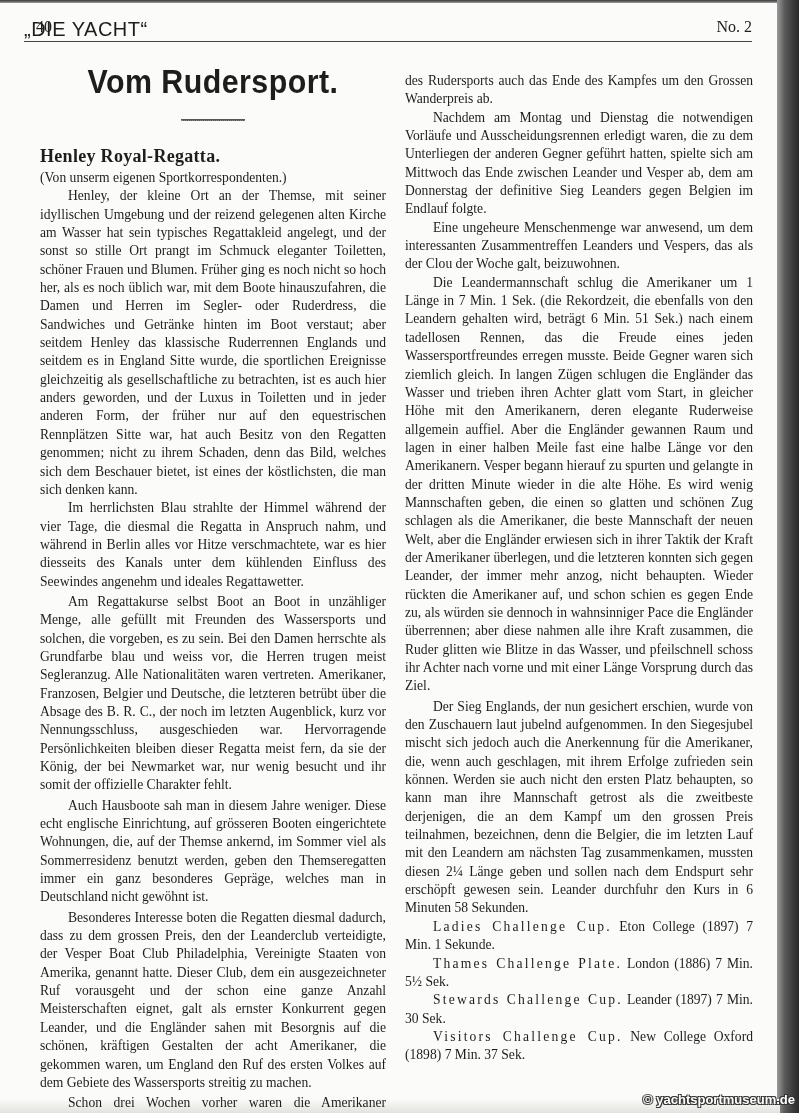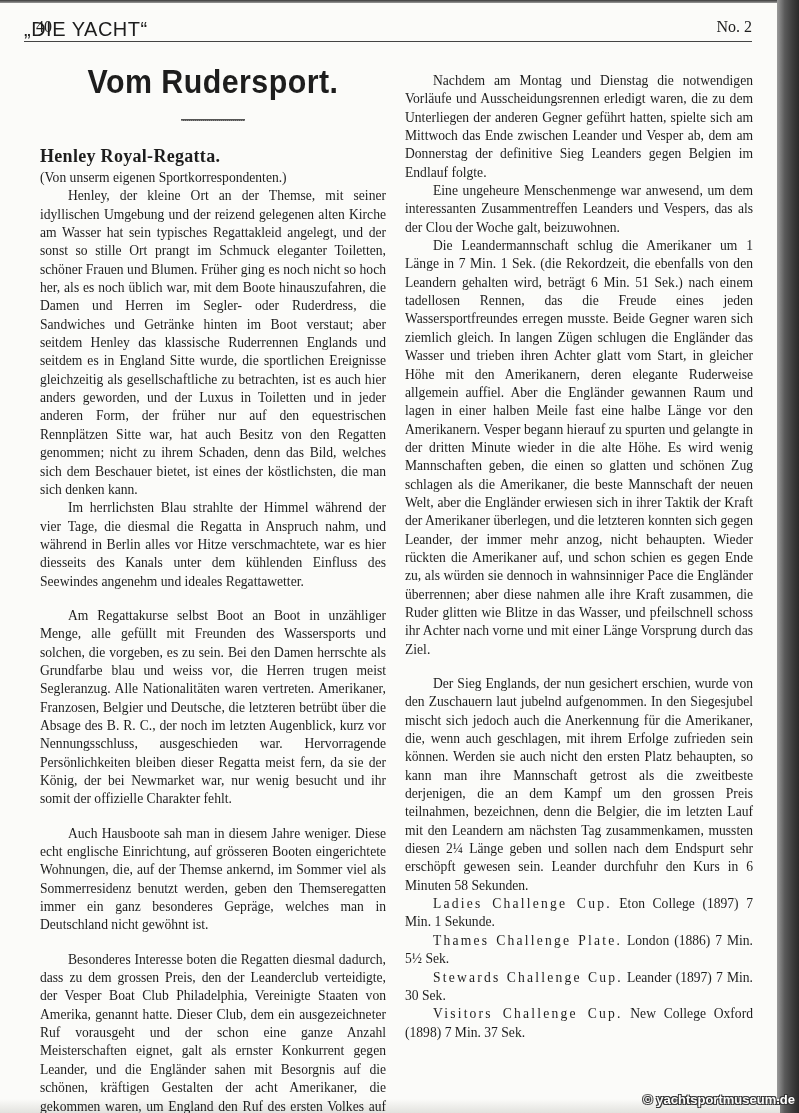--- a/index.html
+++ b/index.html
@@ -22,21 +22,21 @@
 
   .col { position:absolute; font-size:13.6px; line-height:18.35px; text-align:justify; }
   .col.left { left:40px; top:58px; width:346px; }
   .col.right { left:405px; top:72px; width:348px; }
   .title { font-family:"Liberation Sans","DejaVu Sans",sans-serif; font-weight:bold; font-size:33px; text-align:center; letter-spacing:0.5px; transform:scaleX(0.92); margin:4px 0 0 0; height:40px; line-height:40px;}
   .ornament { width:64px; height:1px; background:#555; margin:17px auto 0; border-bottom:1px dotted #888; }
   .subtitle { font-family:Liberation Serif, serif; font-weight:bold; font-size:18px; text-align:left; margin-top:24px; height:22px; line-height:22px; letter-spacing:0.3px;}
   .byline { text-align:left; margin-top:2px; }
   p { margin:0; text-indent:28px; }
   p.noind { text-indent:0; }
-  p.gap { margin-top:16px; }
+  p.gap { margin-top:2px; }
   .sp { letter-spacing:2.2px; }
   .watermark { position:absolute; right:4px; bottom:6px; font-family:"Liberation Sans","DejaVu Sans",sans-serif; font-size:13px; font-weight:bold; color:#fff;
     text-shadow:-1px -1px 0 #333, 1px -1px 0 #333, -1px 1px 0 #333, 1px 1px 0 #333; }
 </style>
 </head>
 <body>
 
 <div class="top-shadow"></div>
 <div class="right-edge"></div>
 <div class="bottom-edge"></div>
@@ -55,20 +55,21 @@
   <div class="byline">(Von unserm eigenen Sportkorrespondenten.)</div>
   <p>Henley, der kleine Ort an der Themse, mit seiner idyllischen Umgebung und der reizend gelegenen alten Kirche am Wasser hat sein typisches Regattakleid angelegt, und der sonst so stille Ort prangt im Schmuck eleganter Toiletten, schöner Frauen und Blumen. Früher ging es noch nicht so hoch her, als es noch üblich war, mit dem Boote hinauszufahren, die Damen und Herren im Segler- oder Ruderdress, die Sandwiches und Getränke hinten im Boot verstaut; aber seitdem Henley das klassische Ruderrennen Englands und seitdem es in England Sitte wurde, die sportlichen Ereignisse gleichzeitig als gesellschaftliche zu betrachten, ist es auch hier anders geworden, und der Luxus in Toiletten und in jeder anderen Form, der früher nur auf den equestrischen Rennplätzen Sitte war, hat auch Besitz von den Regatten genommen; nicht zu ihrem Schaden, denn das Bild, welches sich dem Beschauer bietet, ist eines der köstlichsten, die man sich denken kann.</p>
   <p>Im herrlichsten Blau strahlte der Himmel während der vier Tage, die diesmal die Regatta in Anspruch nahm, und während in Berlin alles vor Hitze verschmachtete, war es hier diesseits des Kanals unter dem kühlenden Einfluss des Seewindes angenehm und ideales Regattawetter.</p>
   <p class="gap">Am Regattakurse selbst Boot an Boot in unzähliger Menge, alle gefüllt mit Freunden des Wassersports und solchen, die vorgeben, es zu sein. Bei den Damen herrschte als Grundfarbe blau und weiss vor, die Herren trugen meist Segleranzug. Alle Nationalitäten waren vertreten. Amerikaner, Franzosen, Belgier und Deutsche, die letzteren betrübt über die Absage des B. R. C., der noch im letzten Augenblick, kurz vor Nennungsschluss, ausgeschieden war. Hervorragende Persönlichkeiten bleiben dieser Regatta meist fern, da sie der König, der bei Newmarket war, nur wenig besucht und ihr somit der offizielle Charakter fehlt.</p>
   <p class="gap">Auch Hausboote sah man in diesem Jahre weniger. Diese echt englische Einrichtung, auf grösseren Booten eingerichtete Wohnungen, die, auf der Themse ankernd, im Sommer viel als Sommerresidenz benutzt werden, geben den Themseregatten immer ein ganz besonderes Gepräge, welches man in Deutschland nicht gewöhnt ist.</p>
   <p class="gap">Besonderes Interesse boten die Regatten diesmal dadurch, dass zu dem grossen Preis, den der Leanderclub verteidigte, der Vesper Boat Club Philadelphia, Vereinigte Staaten von Amerika, genannt hatte. Dieser Club, dem ein ausgezeichneter Ruf vorausgeht und der schon eine ganze Anzahl Meisterschaften eignet, galt als ernster Konkurrent gegen Leander, und die Engländer sahen mit Besorgnis auf die schönen, kräftigen Gestalten der acht Amerikaner, die gekommen waren, um England den Ruf des ersten Volkes auf dem Gebiete des Wassersports streitig zu machen.</p>
   <p class="gap">Schon drei Wochen vorher waren die Amerikaner eingetroffen und hatten sich auf dem Regattenkurse eingerichtet. Jeden Morgen und jeden Abend konnte man ihren Achter unter dem Drucke der elegant geführten und lang ausgezogenen Ruder dahinschiessen sehen, und es wurde sogar behauptet, dass sie einmal den Kurs in der Rekordzeit zurückgelegt hätten. Jedenfalls waren sie für den Leanderclub ein sehr ernster Gegner. Als weiterer ernster Konkurrent trat noch der Sport Nautique de Gand, Belgien, auf den Plan, und tatsächlich spielte sich zwischen diesen drei ersten Vertretern</p>
 </div>
 
 <div class="col right">
+  <p class="noind">des Rudersports auch das Ende des Kampfes um den Grossen Wanderpreis ab.</p>
   <p>Nachdem am Montag und Dienstag die notwendigen Vorläufe und Ausscheidungsrennen erledigt waren, die zu dem Unterliegen der anderen Gegner geführt hatten, spielte sich am Mittwoch das Ende zwischen Leander und Vesper ab, dem am Donnerstag der definitive Sieg Leanders gegen Belgien im Endlauf folgte.</p>
   <p>Eine ungeheure Menschenmenge war anwesend, um dem interessanten Zusammentreffen Leanders und Vespers, das als der Clou der Woche galt, beizuwohnen.</p>
   <p>Die Leandermannschaft schlug die Amerikaner um 1 Länge in 7 Min. 1 Sek. (die Rekordzeit, die ebenfalls von den Leandern gehalten wird, beträgt 6 Min. 51 Sek.) nach einem tadellosen Rennen, das die Freude eines jeden Wassersportfreundes erregen musste. Beide Gegner waren sich ziemlich gleich. In langen Zügen schlugen die Engländer das Wasser und trieben ihren Achter glatt vom Start, in gleicher Höhe mit den Amerikanern, deren elegante Ruderweise allgemein auffiel. Aber die Engländer gewannen Raum und lagen in einer halben Meile fast eine halbe Länge vor den Amerikanern. Vesper begann hierauf zu spurten und gelangte in der dritten Minute wieder in die alte Höhe. Es wird wenig Mannschaften geben, die einen so glatten und schönen Zug schlagen als die Amerikaner, die beste Mannschaft der neuen Welt, aber die Engländer erwiesen sich in ihrer Taktik der Kraft der Amerikaner überlegen, und die letzteren konnten sich gegen Leander, der immer mehr anzog, nicht behaupten. Wieder rückten die Amerikaner auf, und schon schien es gegen Ende zu, als würden sie dennoch in wahnsinniger Pace die Engländer überrennen; aber diese nahmen alle ihre Kraft zusammen, die Ruder glitten wie Blitze in das Wasser, und pfeilschnell schoss ihr Achter nach vorne und mit einer Länge Vorsprung durch das Ziel.</p>
   <p class="gap">Der Sieg Englands, der nun gesichert erschien, wurde von den Zuschauern laut jubelnd aufgenommen. In den Siegesjubel mischt sich jedoch auch die Anerkennung für die Amerikaner, die, wenn auch geschlagen, mit ihrem Erfolge zufrieden sein können. Werden sie auch nicht den ersten Platz behaupten, so kann man ihre Mannschaft getrost als die zweitbeste derjenigen, die an dem Kampf um den grossen Preis teilnahmen, bezeichnen, denn die Belgier, die im letzten Lauf mit den Leandern am nächsten Tag zusammenkamen, mussten diesen 2¼ Länge geben und sollen nach dem Endspurt sehr erschöpft gewesen sein. Leander durchfuhr den Kurs in 6 Minuten 58 Sekunden.</p>
   <div>
     <p><span class="sp">Ladies Challenge Cup.</span> <span>Eton College (1897) 7 Min. 1 Sekunde.</span></p>
     <p><span class="sp">Thames Challenge Plate.</span> <span>London (1886) 7 Min. 5½ Sek.</span></p>
     <p><span class="sp">Stewards Challenge Cup.</span> <span>Leander (1897) 7 Min. 30 Sek.</span></p>
     <p><span class="sp">Visitors Challenge Cup.</span> <span>New College Oxford (1898) 7 Min. 37 Sek.</span></p>
 

